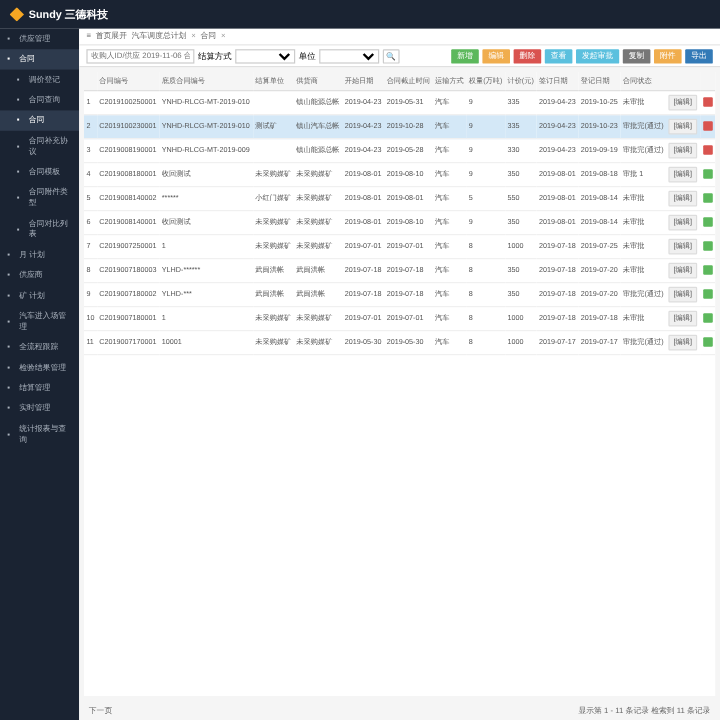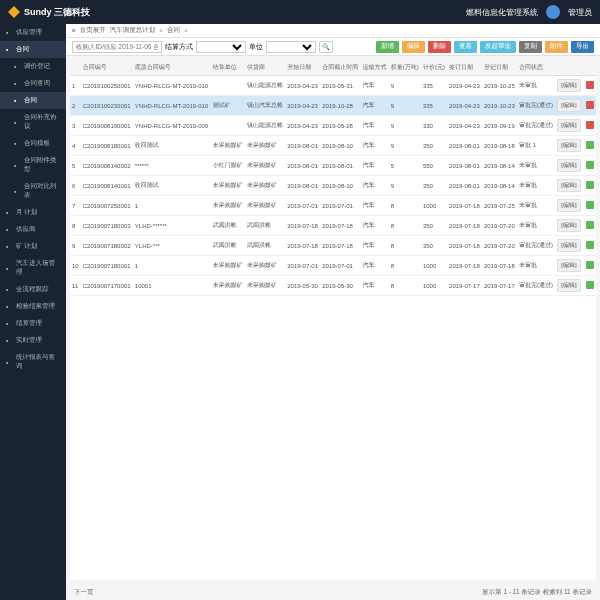--- a/index.html
+++ b/index.html
@@ -45,25 +45,20 @@
 </style>
 </head>
 <body>
 
 <div class="viewport">
   <div class="header">
     <div class="logo">
       <span class="logo-icon"></span>
       <span>Sundy 三德科技</span>
     </div>
-    <div class="header-right">
-      <span>燃料信息化管理系统</span>
-      <span class="avatar"></span>
-      <span>管理员</span>
-    </div>
   </div>
 
   <div class="main">
     <div class="sidebar" id="sidebar">
         <div class="sidebar-item">
           <span class="side-icon">▪</span>
           <span>供应管理</span>
         </div>
         <div class="sidebar-item active">
           <span class="side-icon">▪</span>

